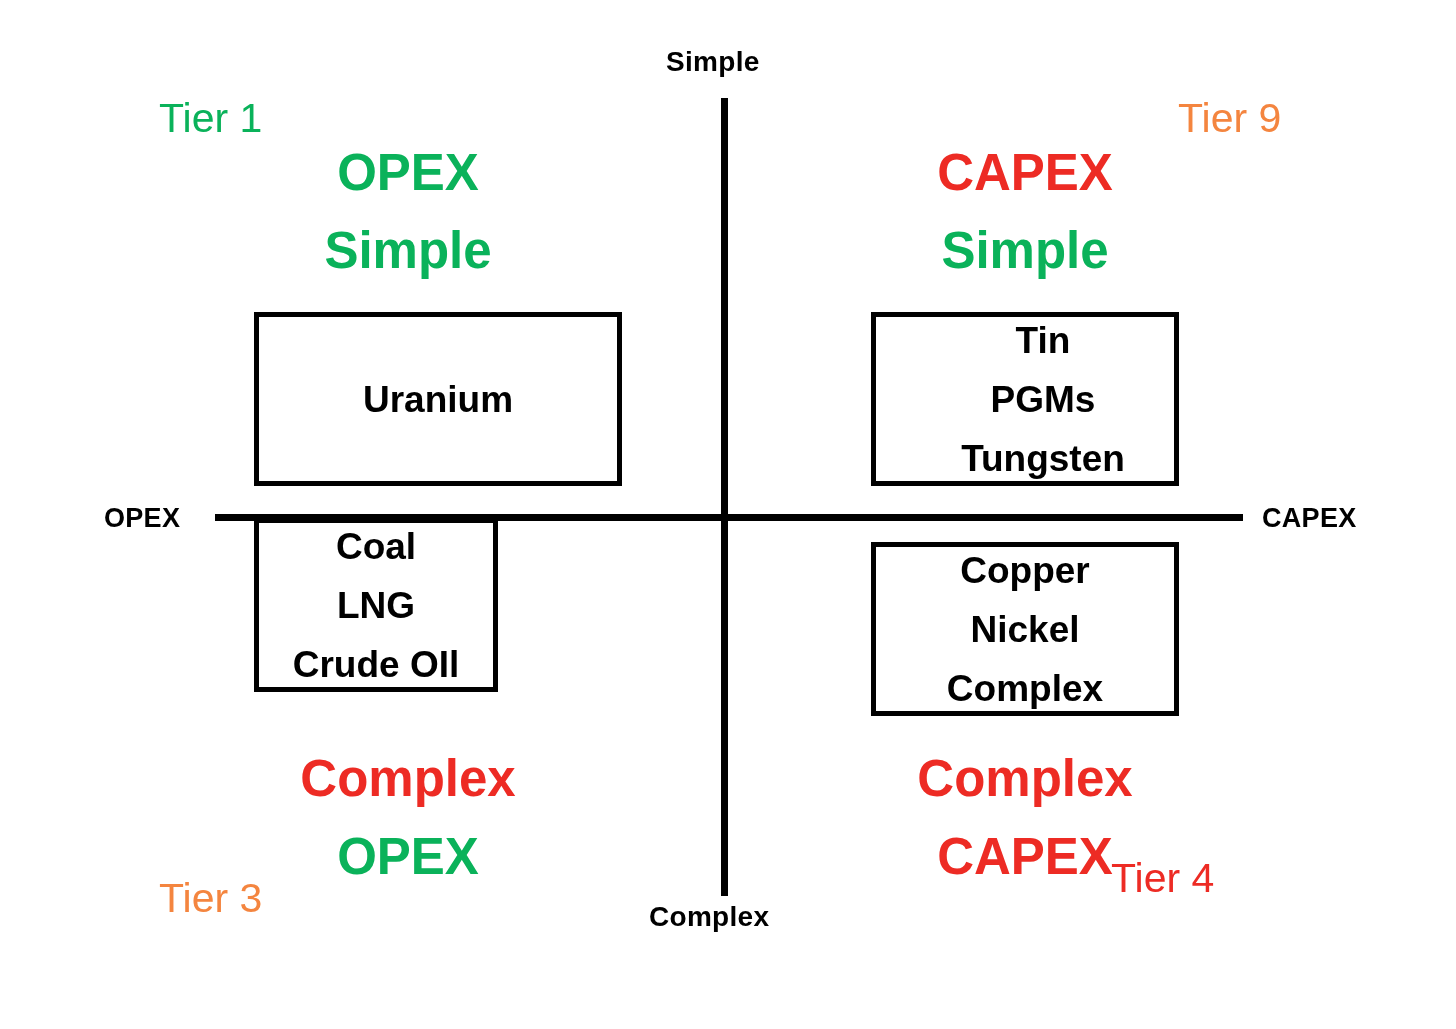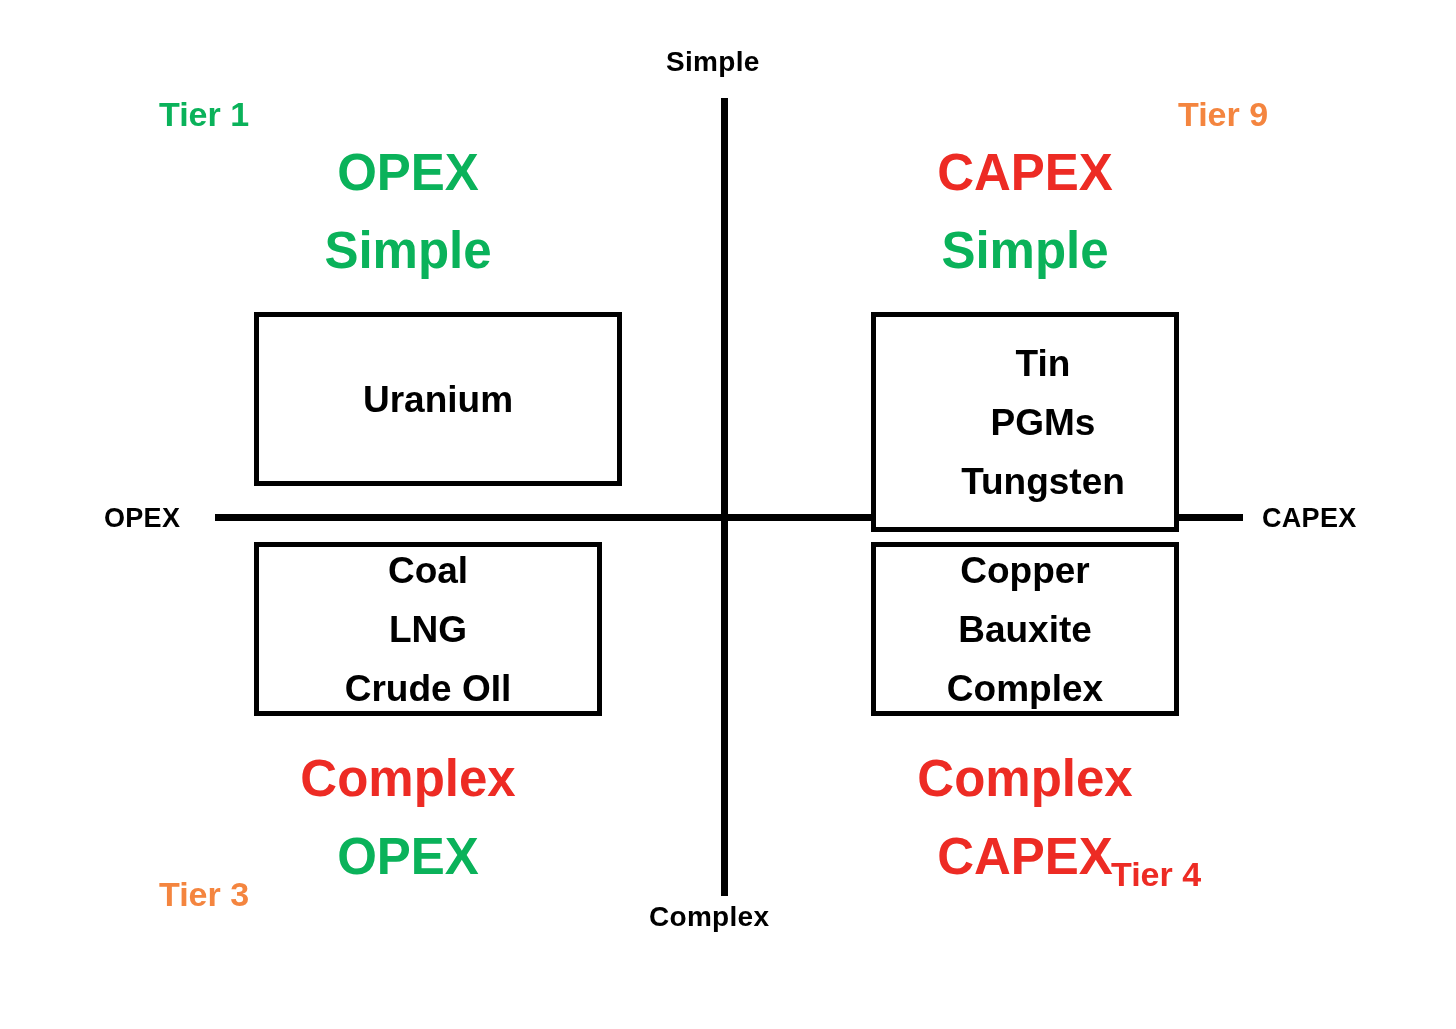--- a/index.html
+++ b/index.html
@@ -46,22 +46,22 @@
     white-space: nowrap;
   }
   #label-opex   { left: 104px;  top: 503px; }
   #label-capex  { left: 1262px; top: 503px; }
   #label-simple { left: 666px;  top: 46px;  font-size: 28px; }
   #label-complex{ left: 649px;  top: 901px; font-size: 28px; }
 
   
   .tier {
     position: absolute;
-    font-weight: bold;
-    font-size: 34px;
+    font-weight: normal;
+    font-size: 41px;
     white-space: nowrap;
   }
   #tier-1 { left: 159px;  top: 95px;  }
   #tier-2 { left: 1178px; top: 95px;  }
   #tier-3 { left: 159px;  top: 855px; }
   #tier-4 { left: 1111px; top: 855px; }
 
   
   .quad-heading {
     position: absolute;
@@ -87,22 +87,22 @@
     display: flex;
     flex-direction: column;
     justify-content: center;
     align-items: center;
     color: #000000;
     font-weight: bold;
     font-size: 37px;
     line-height: 59px;
   }
   #box-q1 { left: 254px; top: 312px; width: 368px; height: 174px; }
-  #box-q2 { left: 871px; top: 312px; width: 308px; height: 220px; padding-left: 36px; }
-  #box-q3 { left: 254px; top: 542px; width: 348px; height: 174px; }
+  #box-q2 { left: 871px; top: 312px; width: 308px; height: 174px; padding-left: 36px; }
+  #box-q3 { left: 254px; top: 518px; width: 244px; height: 174px; }
   #box-q4 { left: 871px; top: 542px; width: 308px; height: 174px; }
 
   .box-line { display: block; }
 </style>
 </head>
 <body>
 
 <div id="canvas">
 
   <div class="axis-h"></div>
@@ -146,17 +146,17 @@
       <span class="box-line">PGMs</span>
       <span class="box-line">Tungsten</span>
     </div>
   <div class="item-box" id="box-q3">
       <span class="box-line">Coal</span>
       <span class="box-line">LNG</span>
       <span class="box-line">Crude OIl</span>
     </div>
   <div class="item-box" id="box-q4">
       <span class="box-line">Copper</span>
-      <span class="box-line">Bauxite</span>
+      <span class="box-line">Nickel</span>
       <span class="box-line">Complex</span>
     </div>
 
 </div>
 
 </body></html>

